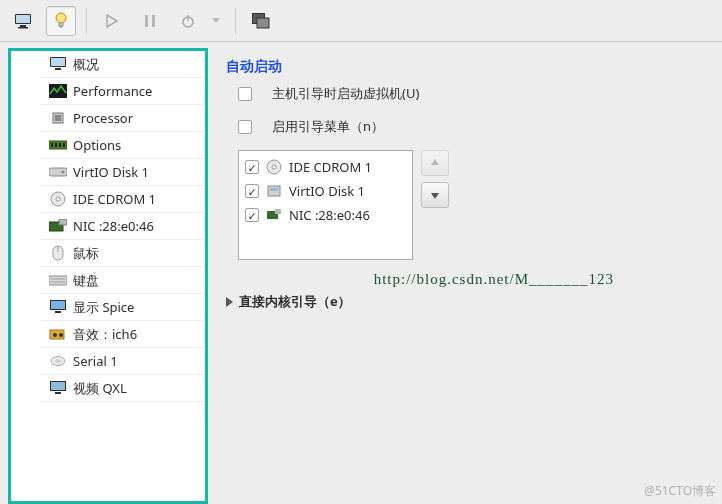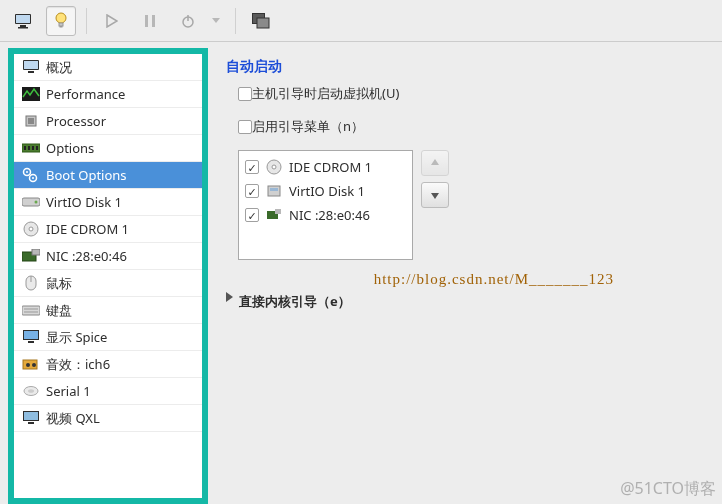--- a/index.html
+++ b/index.html
@@ -4,39 +4,39 @@
 <style>
   * { box-sizing: border-box; margin: 0; padding: 0; font-family: "Noto Sans", "Helvetica", sans-serif; font-size: 13px; }
   body { background: #ededed; width: 722px; height: 504px; overflow: hidden; color: #2e2e2e; }
   .toolbar { height: 42px; background: #ededed; border-bottom: 1px solid #ccc; display: flex; align-items: center; padding: 4px 8px; gap: 8px; }
   .tb-btn { width: 30px; height: 30px; border: 1px solid transparent; border-radius: 3px; display: flex; align-items: center; justify-content: center; cursor: pointer; background: transparent; }
   .tb-btn.active { border: 1px solid #bdbdbd; background: #f5f5f5; box-shadow: inset 0 1px 1px rgba(0,0,0,.08);}
   .tb-btn.disabled { opacity: .45; cursor: default; }
   .tb-sep { width: 1px; height: 26px; background: #d0d0d0; margin: 0 2px;}
   .tb-group { display:flex; align-items:center; gap:4px; }
   .content { display: flex; height: calc(504px - 42px); }
-  .sidebar { width: 200px; background: #fff; border: 6px solid #14b8a6; margin: 6px 0 0 8px; overflow-y: auto; }
+  .sidebar { width: 200px; background: #fff; border: 3px solid #14b8a6; margin: 6px 0 0 8px; overflow-y: auto; padding-left: 30px; }
   .side-item { display: flex; align-items: center; gap: 6px; padding: 4px 8px; height: 27px; cursor: pointer; border-bottom: 1px solid #ececec; }
   .side-item.selected { background: #4a90d9; color: #fff; }
   .side-icon { width: 18px; height: 18px; display: inline-flex; align-items:center; justify-content:center; }
   .main { flex: 1; padding: 14px 18px; position: relative; }
   .section-title { font-weight: bold; margin-bottom: 8px; font-size: 14px; color: #1d4ed8; }
-  .row { display: flex; align-items: center; gap: 0; margin-left: 12px; margin-bottom: 14px; }
+  .row { display: flex; align-items: center; gap: 20px; margin-left: 12px; margin-bottom: 14px; }
   .checkbox { width: 14px; height: 14px; border: 1px solid #a0a0a0; border-radius: 2px; background: #fff; display:inline-flex; align-items:center; justify-content:center; }
   .checkbox.checked::after { content: "✓"; font-size: 11px; color: #333; line-height: 1; }
   .boot-panel { display: flex; gap: 8px; margin-left: 12px; }
   .boot-list { border: 1px solid #a9a9a9; background: #fff; width: 175px; height: 110px; padding: 4px 2px; }
   .boot-item { display: flex; align-items: center; gap: 6px; padding: 3px 4px; }
   .arrow-col { display:flex; flex-direction:column; gap:6px; }
   .arrow-btn { width: 28px; height: 26px; border: 1px solid #bcbcbc; border-radius: 3px; background: linear-gradient(#fafafa,#e0e0e0); display:flex; align-items:center; justify-content:center; cursor:pointer; }
   .arrow-btn.disabled { opacity:.5; cursor:default;}
-  .collapse-row { display:flex; gap:6px; margin-top: 32px; font-weight: bold; font-size:14px;}
+  .collapse-row { display:flex; align-items:center; gap:6px; margin-top: 32px; font-weight: bold; font-size:14px;}
   .tri { width: 0; height: 0; border-top: 5px solid transparent; border-bottom: 5px solid transparent; border-left: 7px solid #555; }
-  .watermark-center { position:absolute; left:50%; top:50%; transform:translate(-38%, -10%); color:#a16207; font-size:15px; letter-spacing:1px; pointer-events:none; font-family: serif;}
-  .watermark-corner { position:fixed; right:6px; bottom:4px; color:#b0b0b0; font-size:16px; pointer-events:none;}
+  .watermark-center { position:absolute; left:50%; top:50%; transform:translate(-38%, -10%); color:#14532d; font-size:15px; letter-spacing:1px; pointer-events:none; font-family: serif;}
+  .watermark-corner { position:fixed; right:6px; bottom:4px; color:#b0b0b0; font-size:12px; pointer-events:none;}
   .drop-tri { width:0;height:0;border-left:4px solid transparent;border-right:4px solid transparent;border-top:5px solid #777;}
   svg { display:block; }
 </style>
 </head>
 <body>
 
 <div class="toolbar">
   <div class="tb-btn">
     <svg width="18" height="16" viewBox="0 0 18 16">
         <rect x="1" y="1" width="16" height="10" rx="1" fill="#2e2e2e"></rect>
@@ -118,31 +118,20 @@
         <span class="side-icon">
           <svg width="18" height="12" viewBox="0 0 18 12">
             <rect x="0" y="2" width="18" height="8" fill="#4a7b2f" stroke="#2e5b16"></rect>
             <rect x="2" y="4" width="2" height="4" fill="#222"></rect>
             <rect x="6" y="4" width="2" height="4" fill="#222"></rect>
             <rect x="10" y="4" width="2" height="4" fill="#222"></rect>
             <rect x="14" y="4" width="2" height="4" fill="#222"></rect>
           </svg>
         </span>
         <span>Options</span>
-      </div>
-      <div class="side-item selected">
-        <span class="side-icon">
-          <svg width="18" height="16" viewBox="0 0 18 16">
-            <circle cx="5" cy="5" r="3.5" fill="none" stroke="#fff" stroke-width="1.5"></circle>
-            <circle cx="11" cy="11" r="3.5" fill="none" stroke="#fff" stroke-width="1.5"></circle>
-            <circle cx="5" cy="5" r="1" fill="#fff"></circle>
-            <circle cx="11" cy="11" r="1" fill="#fff"></circle>
-          </svg>
-        </span>
-        <span>Boot Options</span>
       </div>
       <div class="side-item">
         <span class="side-icon">
           <svg width="18" height="12" viewBox="0 0 18 12">
             <rect x="0" y="2" width="18" height="8" rx="2" fill="#d0d0d0" stroke="#888"></rect>
             <circle cx="14" cy="6" r="1.5" fill="#6aa84f"></circle>
           </svg>
         </span>
         <span>VirtIO Disk 1</span>
       </div>

